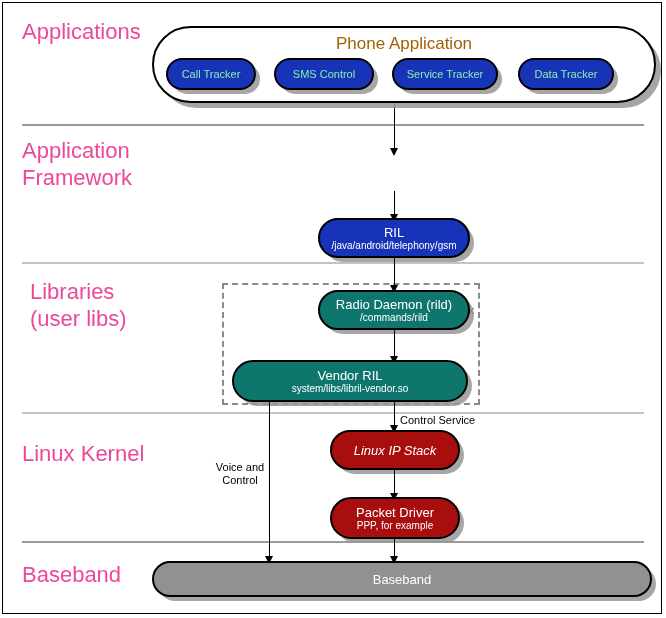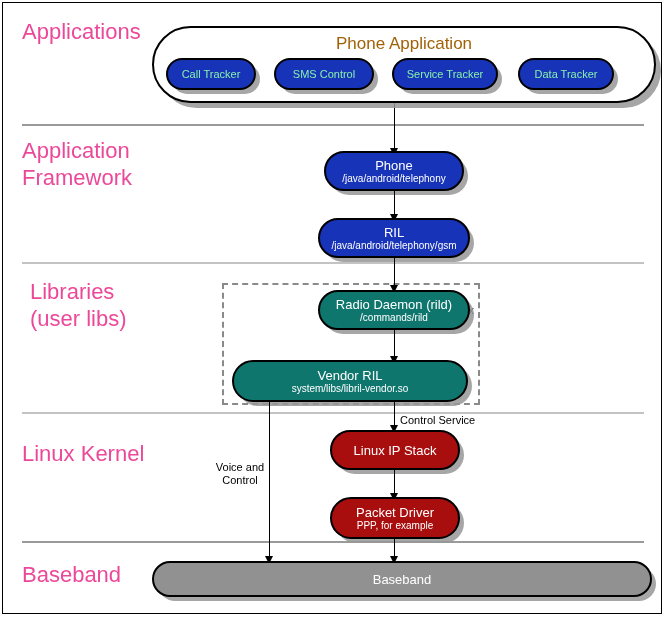--- a/index.html
+++ b/index.html
@@ -170,24 +170,20 @@
   <div class="apppill" style="left:274px; top:58px; width:100px; height:32px;">
     <span>SMS Control</span>
   </div>
   <div class="apppill" style="left:392px; top:58px; width:106px; height:32px;">
     <span>Service Tracker</span>
   </div>
   <div class="apppill" style="left:518px; top:58px; width:96px; height:32px;">
     <span>Data Tracker</span>
   </div>
 
-  <div class="node blue" style="left:324px; top:151px; width:140px; height:40px;">
-    <div class="t1">Phone</div>
-    <div class="t2">/java/android/telephony</div>
-  </div>
 
   <div class="vline" style="left:394px; top:191px; height:27px;"></div>
   <div class="arrowhead" style="left:390px; top:214px;"></div>
 
   <div class="node blue" style="left:318px; top:218px; width:152px; height:40px;">
     <div class="t1">RIL</div>
     <div class="t2">/java/android/telephony/gsm</div>
   </div>
 
   <div id="unix-box" style="left:222px; top:283px; width:258px; height:122px;"></div>
@@ -211,21 +207,21 @@
 
   <div class="vline" style="left:394px; top:402px; height:28px;"></div>
   <div class="arrowhead" style="left:390px; top:425px;"></div>
   <div class="edge-label" style="left:400px; top:414px;">Control Service</div>
 
   <div class="vline" style="left:269px; top:402px; height:160px;"></div>
   <div class="arrowhead" style="left:265px; top:556px;"></div>
   <div class="edge-label" style="left:205px; top:461px; width:70px;">Voice and
 Control</div>
 
-  <div class="node red" style="left:330px; top:430px; width:130px; height:40px;">
+  <div class="node red" style="left:330px; top:430px; width:130px; height:40px;font-style:italic;">
     <div class="t1">Linux IP Stack</div>
   </div>
 
   <div class="vline" style="left:394px; top:470px; height:28px;"></div>
   <div class="arrowhead" style="left:390px; top:493px;"></div>
 
   <div class="node red" style="left:330px; top:497px; width:130px; height:42px;">
     <div class="t1">Packet Driver</div>
     <div class="t2">PPP, for example</div>
   </div>

